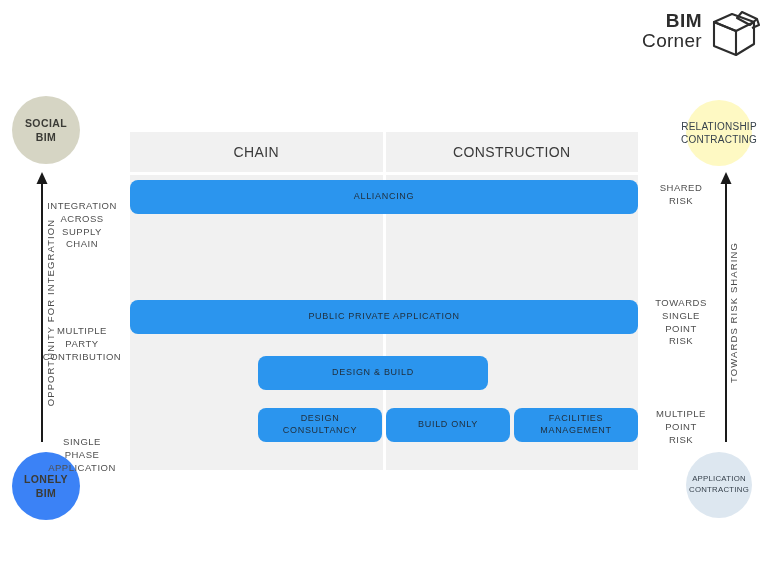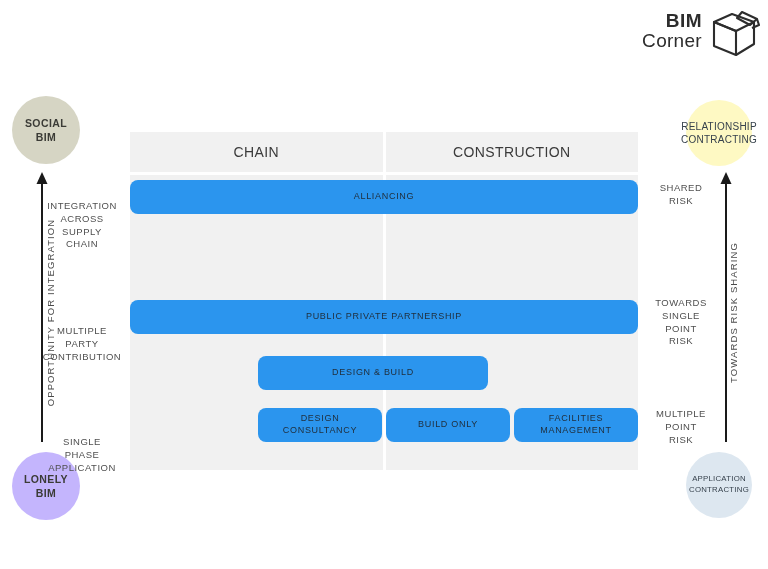--- a/index.html
+++ b/index.html
@@ -69,21 +69,21 @@
     font-size: 10.5px;
     font-weight: bold;
     letter-spacing: 0.4px;
     color: #3b3b36;
   }
   #circle-lonely-bim {
     left: 12px;
     top: 452px;
     width: 68px;
     height: 68px;
-    background: #c4b5fd;
+    background: #3b82f6;
     font-size: 10.5px;
     font-weight: bold;
     letter-spacing: 0.4px;
     color: #3b3b36;
   }
   #circle-relationship-contracting {
     left: 686px;
     top: 100px;
     width: 66px;
     height: 66px;
@@ -281,20 +281,20 @@
     <div class="matrix-column">
       <div class="matrix-column-header">CHAIN</div>
     </div>
     <div class="matrix-column">
       <div class="matrix-column-header">CONSTRUCTION</div>
     </div>
   </div>
 
   <div id="matrix-bars">
     <div class="matrix-bar" id="bar-alliancing">ALLIANCING</div>
-    <div class="matrix-bar" id="bar-public-private">PUBLIC PRIVATE PARTNERSHIP</div>
+    <div class="matrix-bar" id="bar-public-private">PUBLIC PRIVATE APPLICATION</div>
     <div class="matrix-bar" id="bar-design-build">DESIGN &amp; BUILD</div>
     <div class="matrix-bar" id="bar-design-consultancy">DESIGN CONSULTANCY</div>
     <div class="matrix-bar" id="bar-build-only">BUILD ONLY</div>
     <div class="matrix-bar" id="bar-facilities-management">FACILITIES<br>MANAGEMENT</div>
   </div>
 
 </div>
 
 </body></html>

